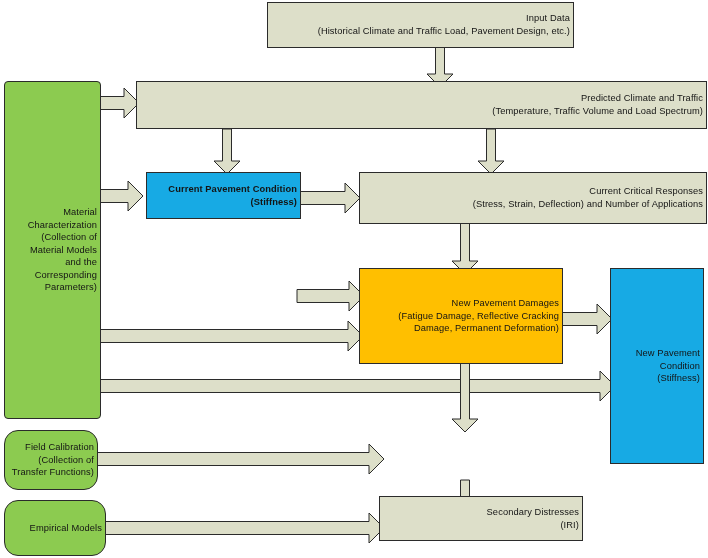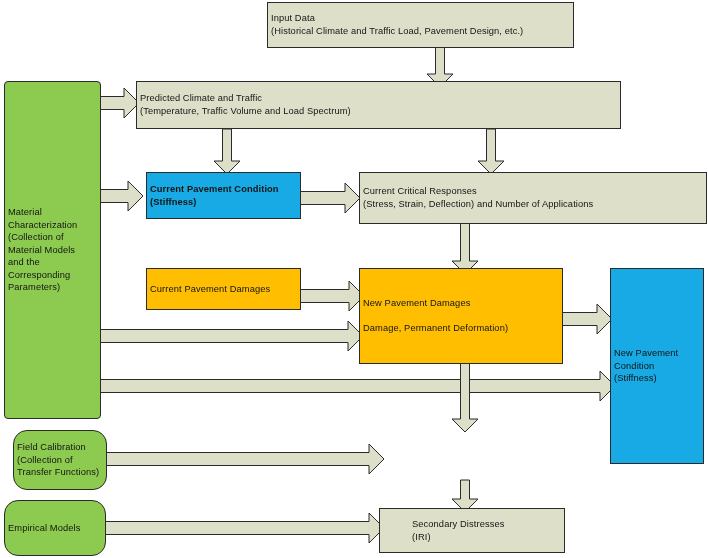--- a/index.html
+++ b/index.html
@@ -15,21 +15,21 @@
     overflow:hidden;
   }
   
   .node{
     position:absolute;
     box-sizing:border-box;
     border:1px solid #2b2b2b;
     display:flex;
     align-items:center;
     justify-content:center;
-    text-align:left;
+    text-align:right;
     color:#141414;
     font-size:9.3px;
     line-height:12.6px;
     letter-spacing:.1px;
     z-index:5;
     padding:1px 3px;
   }
   .node .lbl{display:block;width:100%;}
   .node.beige{background:#dddfc9;}
   .node.blue {background:#17aae4;}
@@ -137,21 +137,21 @@
     </svg>
   </div>
 
   <div class="node beige" style="left:267px;top:2px;width:307px;height:46px;">
     <span class="lbl">
       <span>Input Data</span><br>
       <span>(Historical Climate and Traffic Load, Pavement Design, etc.)</span>
     </span>
   </div>
 
-  <div class="node beige" style="left:136px;top:81px;width:485px;height:48px;">
+  <div class="node beige" style="left:136px;top:81px;width:571px;height:48px;">
     <span class="lbl">
       <span>Predicted Climate and Traffic</span><br>
       <span>(Temperature, Traffic Volume and Load Spectrum)</span>
     </span>
   </div>
 
   <div class="node green" style="left:4px;top:81px;width:97px;height:338px;">
     <span class="lbl">
       <span>Material</span><br>
       <span>Characterization</span><br>
@@ -170,57 +170,52 @@
     </span>
   </div>
 
   <div class="node beige" style="left:359px;top:172px;width:348px;height:52px;">
     <span class="lbl">
       <span>Current Critical Responses</span><br>
       <span>(Stress, Strain, Deflection) and Number of Applications</span>
     </span>
   </div>
 
-  <div class="node amber" style="left:146px;top:268px;width:155px;height:42px;">
-    <span class="lbl">
-      <span>Current Pavement Damages</span>
-    </span>
-  </div>
 
   <div class="node amber" style="left:359px;top:268px;width:204px;height:96px;">
     <span class="lbl">
       <span>New Pavement Damages</span><br>
-      <br>
+      <span>(Fatigue Damage, Reflective Cracking</span><br>
       <span>Damage, Permanent Deformation)</span>
     </span>
   </div>
 
   <div class="node blue" style="left:610px;top:268px;width:94px;height:196px;">
     <span class="lbl">
       <span>New Pavement</span><br>
       <span>Condition</span><br>
       <span>(Stiffness)</span>
     </span>
   </div>
 
-  <div class="node green small" style="left:4px;top:430px;width:94px;height:60px;margin-left:9px;">
+  <div class="node green small" style="left:4px;top:430px;width:94px;height:60px;">
     <span class="lbl">
       <span>Field Calibration</span><br>
       <span>(Collection of</span><br>
       <span>Transfer Functions)</span>
     </span>
   </div>
 
   <div class="node green small" style="left:4px;top:500px;width:102px;height:56px;">
     <span class="lbl">
       <span>Empirical Models</span>
     </span>
   </div>
 
 
-  <div class="node beige" style="left:379px;top:508px;width:186px;height:45px;padding-left:32px;">
+  <div class="node beige" style="left:379px;top:496px;width:204px;height:45px;padding-left:32px;">
     <span class="lbl">
       <span>Secondary Distresses</span><br>
       <span>(IRI)</span>
     </span>
   </div>
 
 </div>
 
 </body></html>

